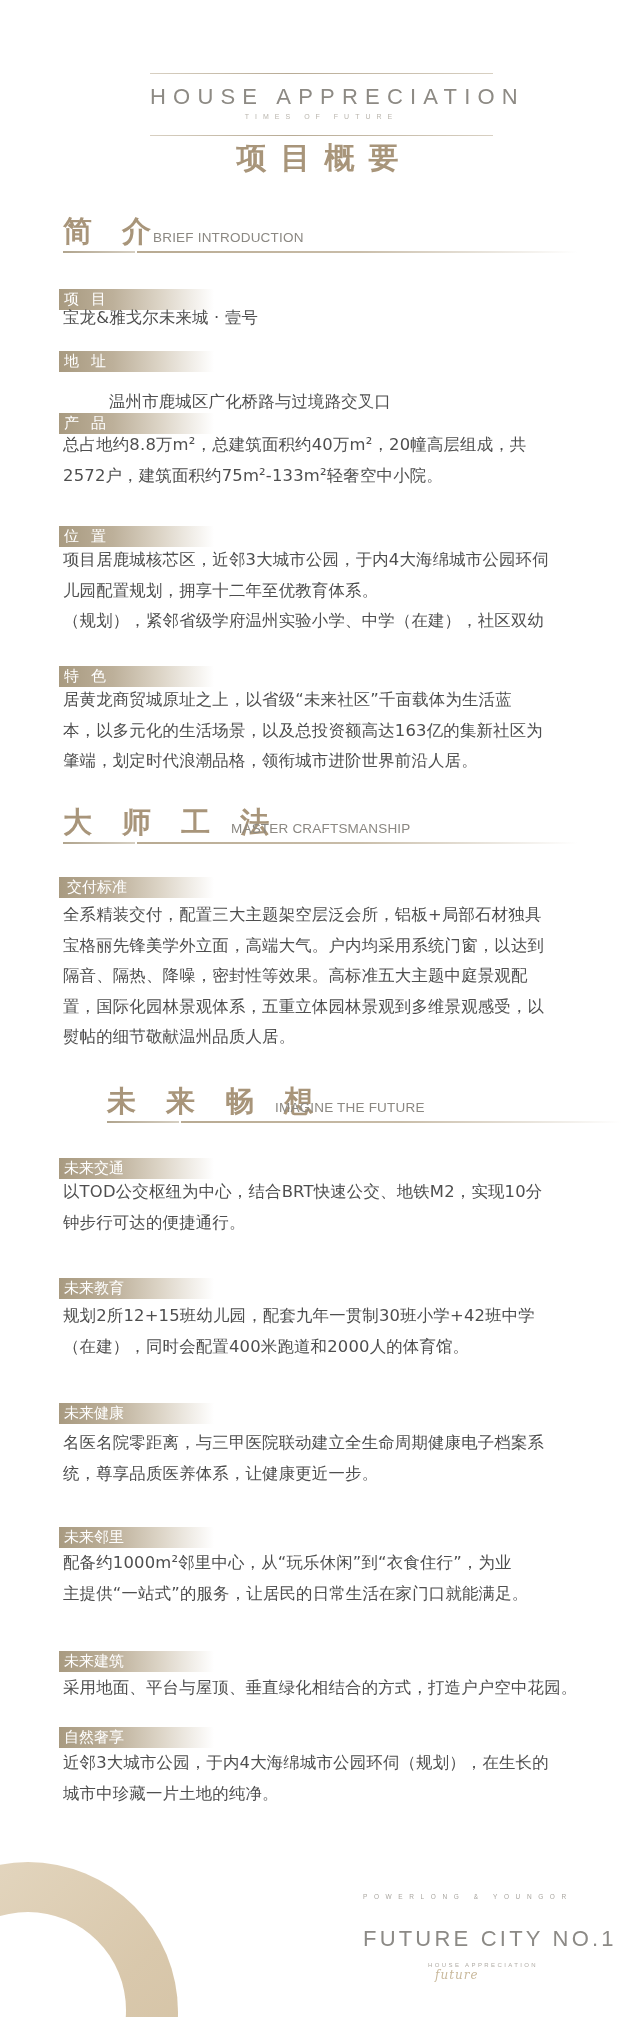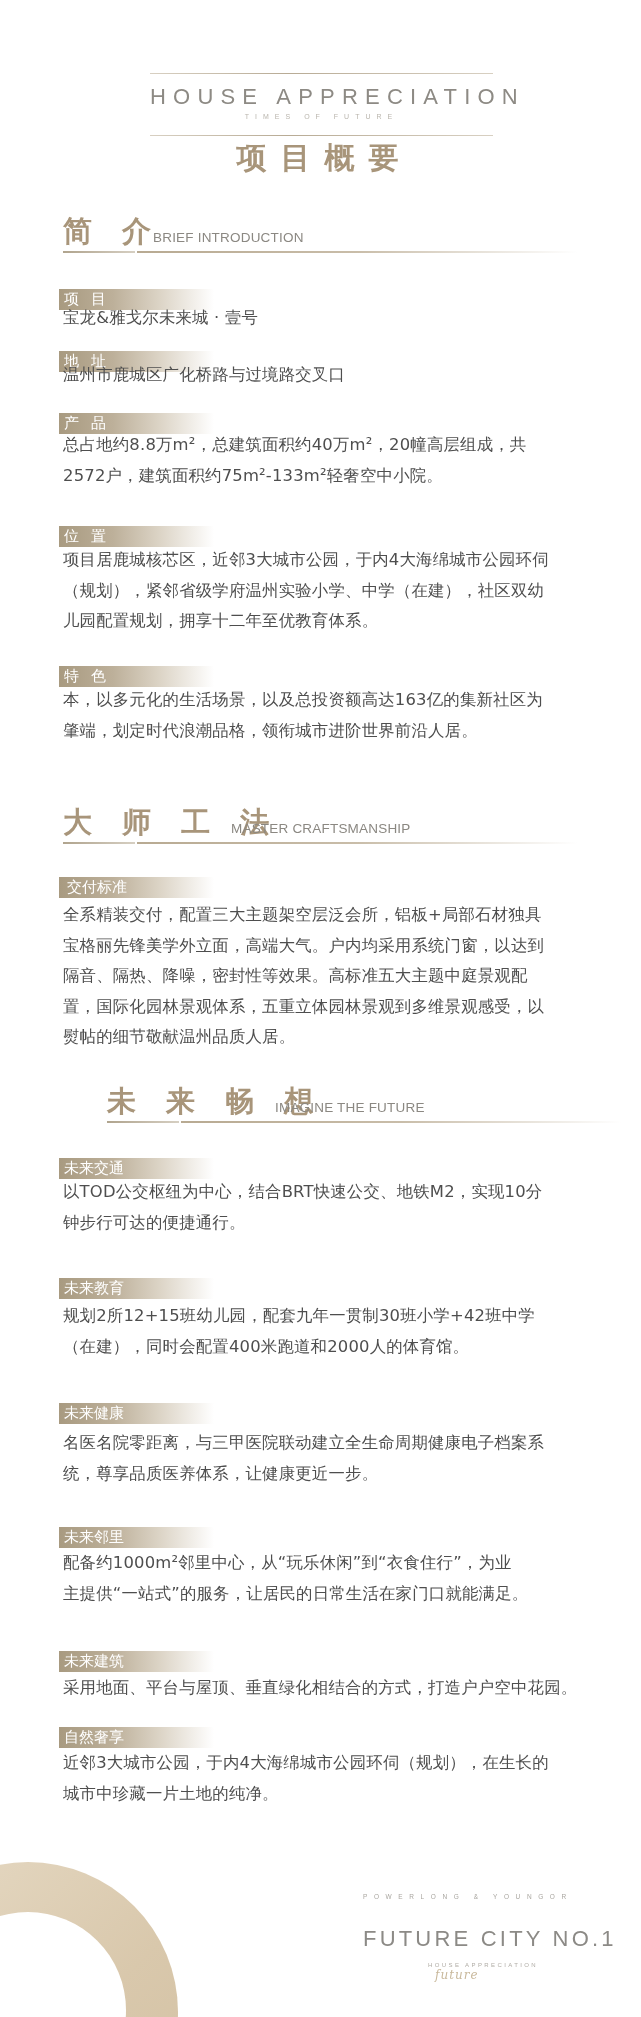--- a/index.html
+++ b/index.html
@@ -67,39 +67,40 @@
   <div class="sec-rule-a"></div>
   <div class="sec-rule-b"></div>
 </div>
 
 <div class="tag spaced" style="top:278px;">项目</div>
 <div class="body-text" style="top:303px;">
   <div>宝龙&amp;雅戈尔未来城 · 壹号</div>
 </div>
 
 <div class="tag spaced" style="top:340px;">地址</div>
-<div class="body-text" style="top:360px;">
+<div class="body-text" style="top:387px;margin-left:46px;">
   <div>温州市鹿城区广化桥路与过境路交叉口</div>
 </div>
 
 <div class="tag spaced" style="top:402px;">产品</div>
 <div class="body-text" style="top:430px;">
   <div>总占地约8.8万m²，总建筑面积约40万m²，20幢高层组成，共</div>
   <div>2572户，建筑面积约75m²-133m²轻奢空中小院。</div>
 </div>
 
 <div class="tag spaced" style="top:515px;">位置</div>
 <div class="body-text" style="top:545px;">
   <div>项目居鹿城核芯区，近邻3大城市公园，于内4大海绵城市公园环伺</div>
+  <div>儿园配置规划，拥享十二年至优教育体系。</div>
   <div>（规划），紧邻省级学府温州实验小学、中学（在建），社区双幼</div>
-  <div>儿园配置规划，拥享十二年至优教育体系。</div>
 </div>
 
 <div class="tag spaced" style="top:655px;">特色</div>
 <div class="body-text" style="top:685px;">
+  <div>居黄龙商贸城原址之上，以省级“未来社区”千亩载体为生活蓝</div>
   <div>本，以多元化的生活场景，以及总投资额高达163亿的集新社区为</div>
   <div>肇端，划定时代浪潮品格，领衔城市进阶世界前沿人居。</div>
 </div>
 
 <div class="sec-head" style="top:804px; width:520px;">
   <span class="sec-cn">大 师 工 法</span>
   <span class="sec-en" style="left:168px;">MASTER CRAFTSMANSHIP</span>
   <div class="sec-rule-a"></div>
   <div class="sec-rule-b"></div>
 </div>

